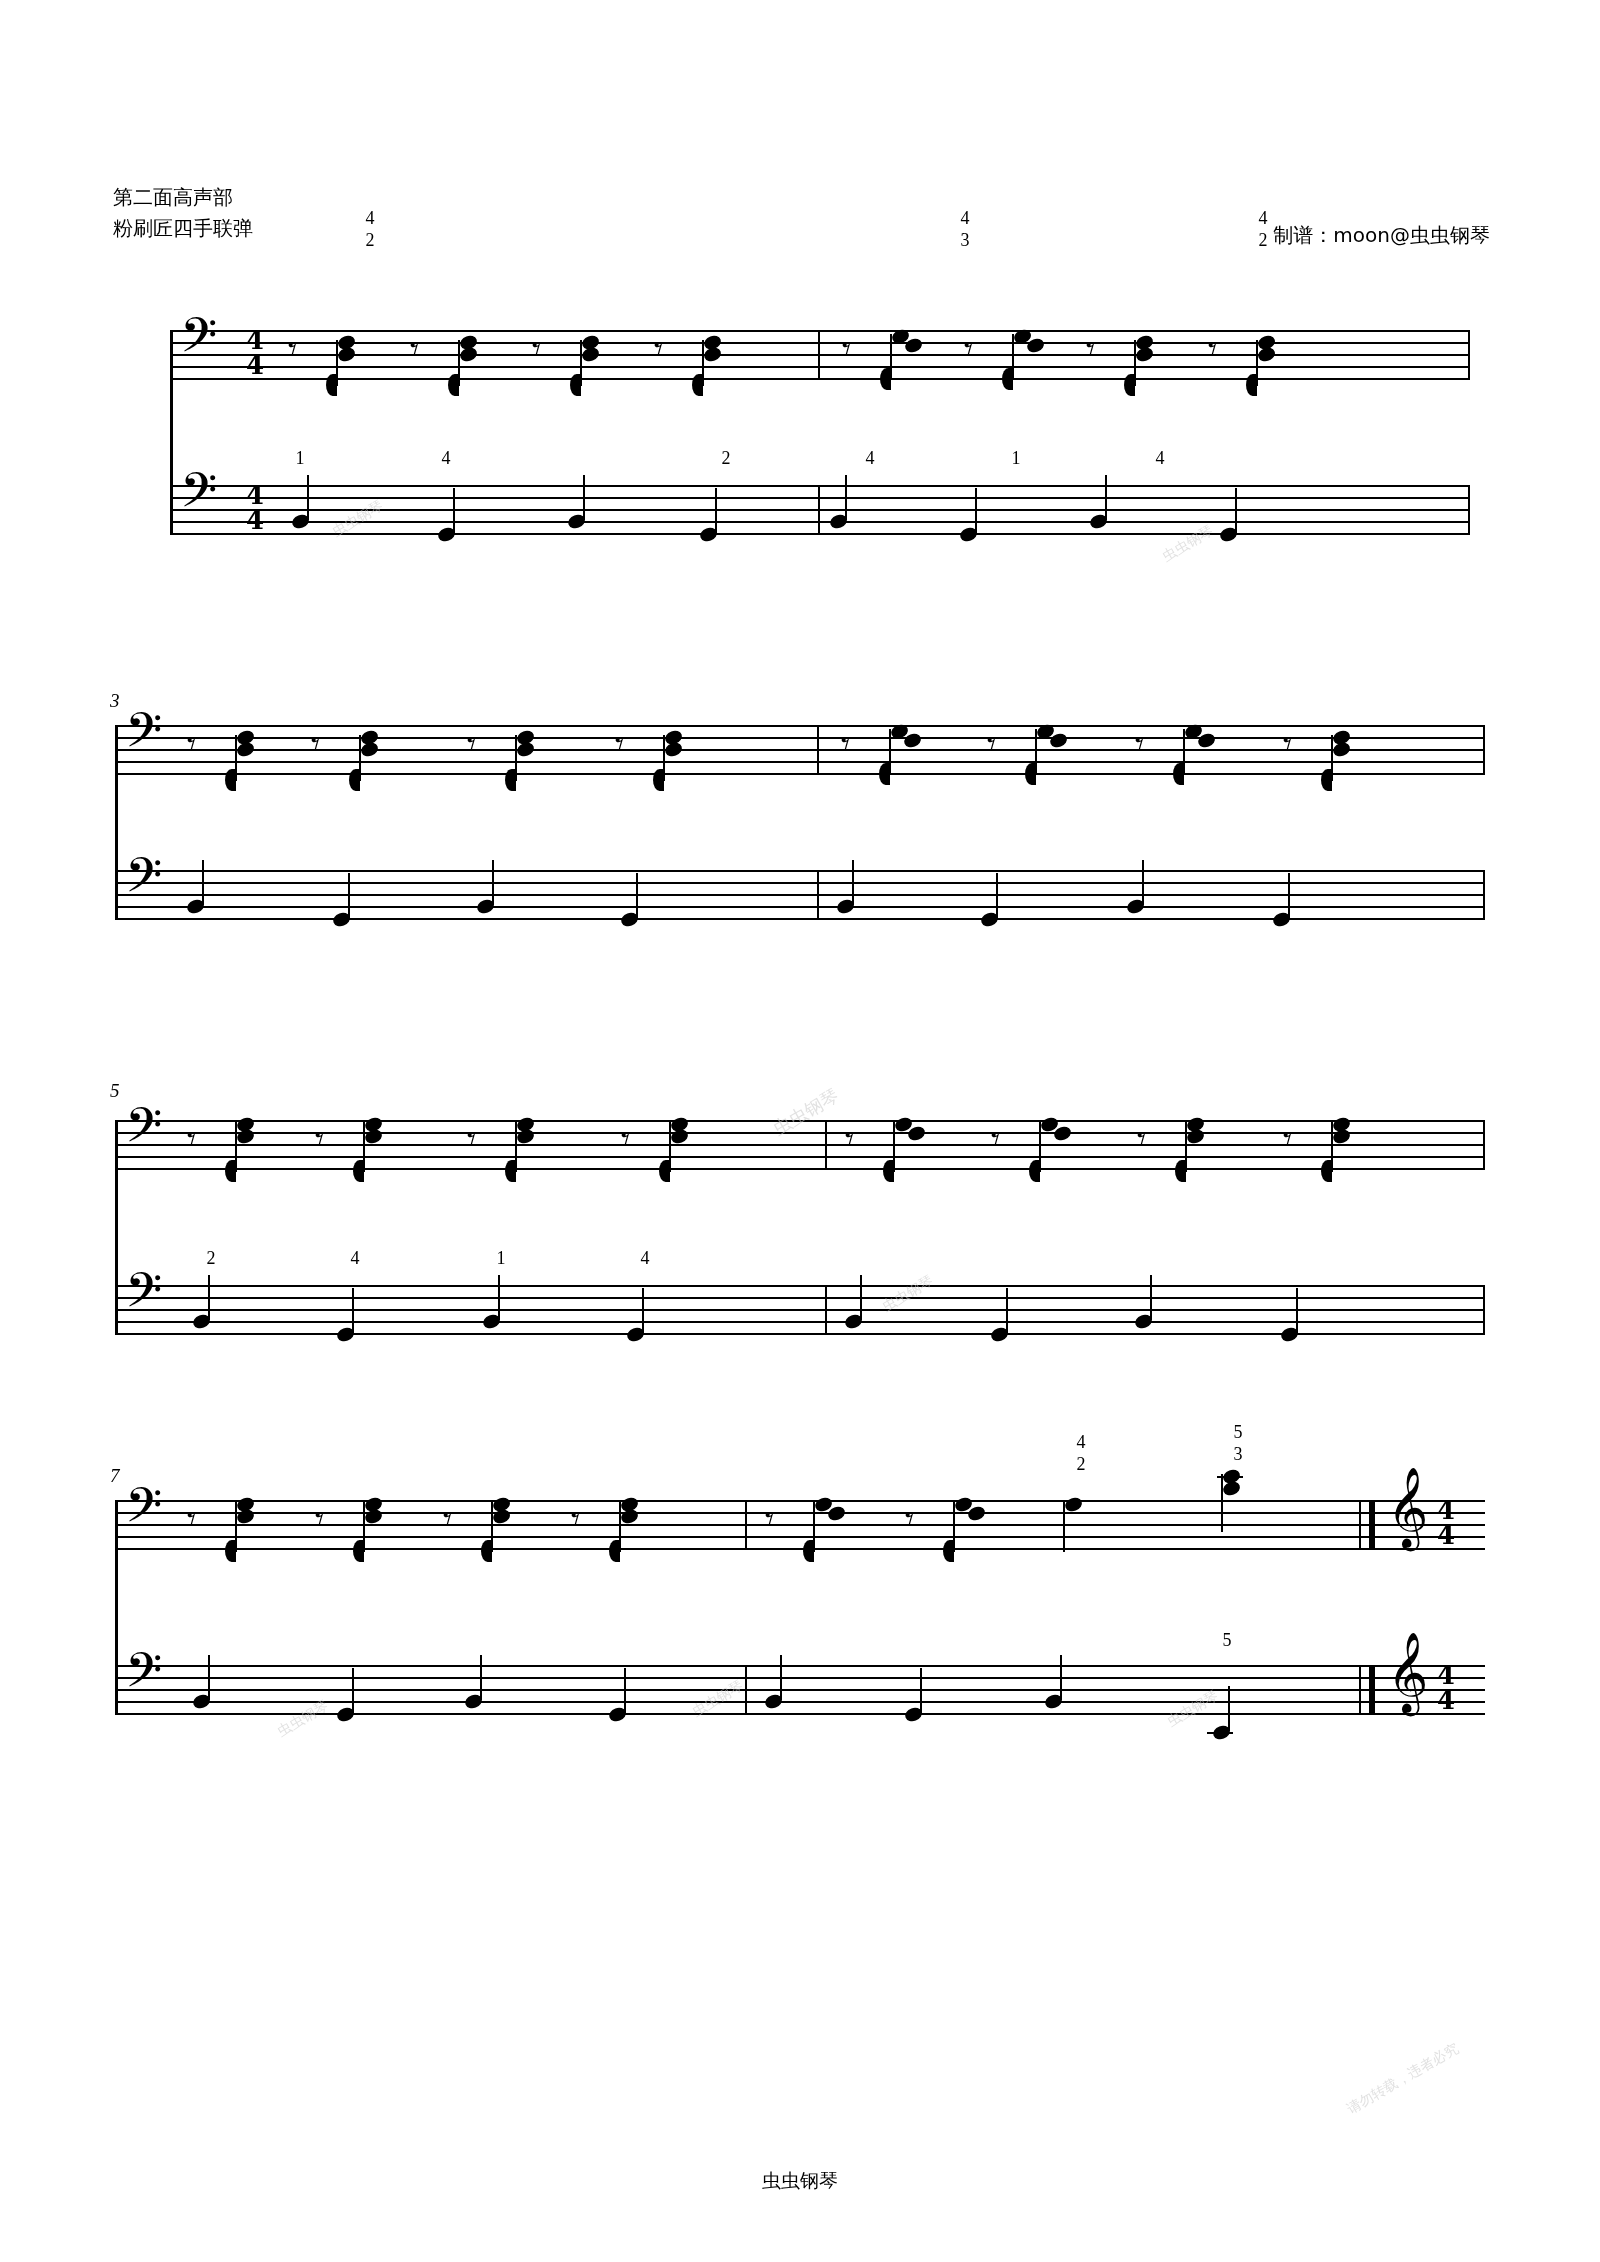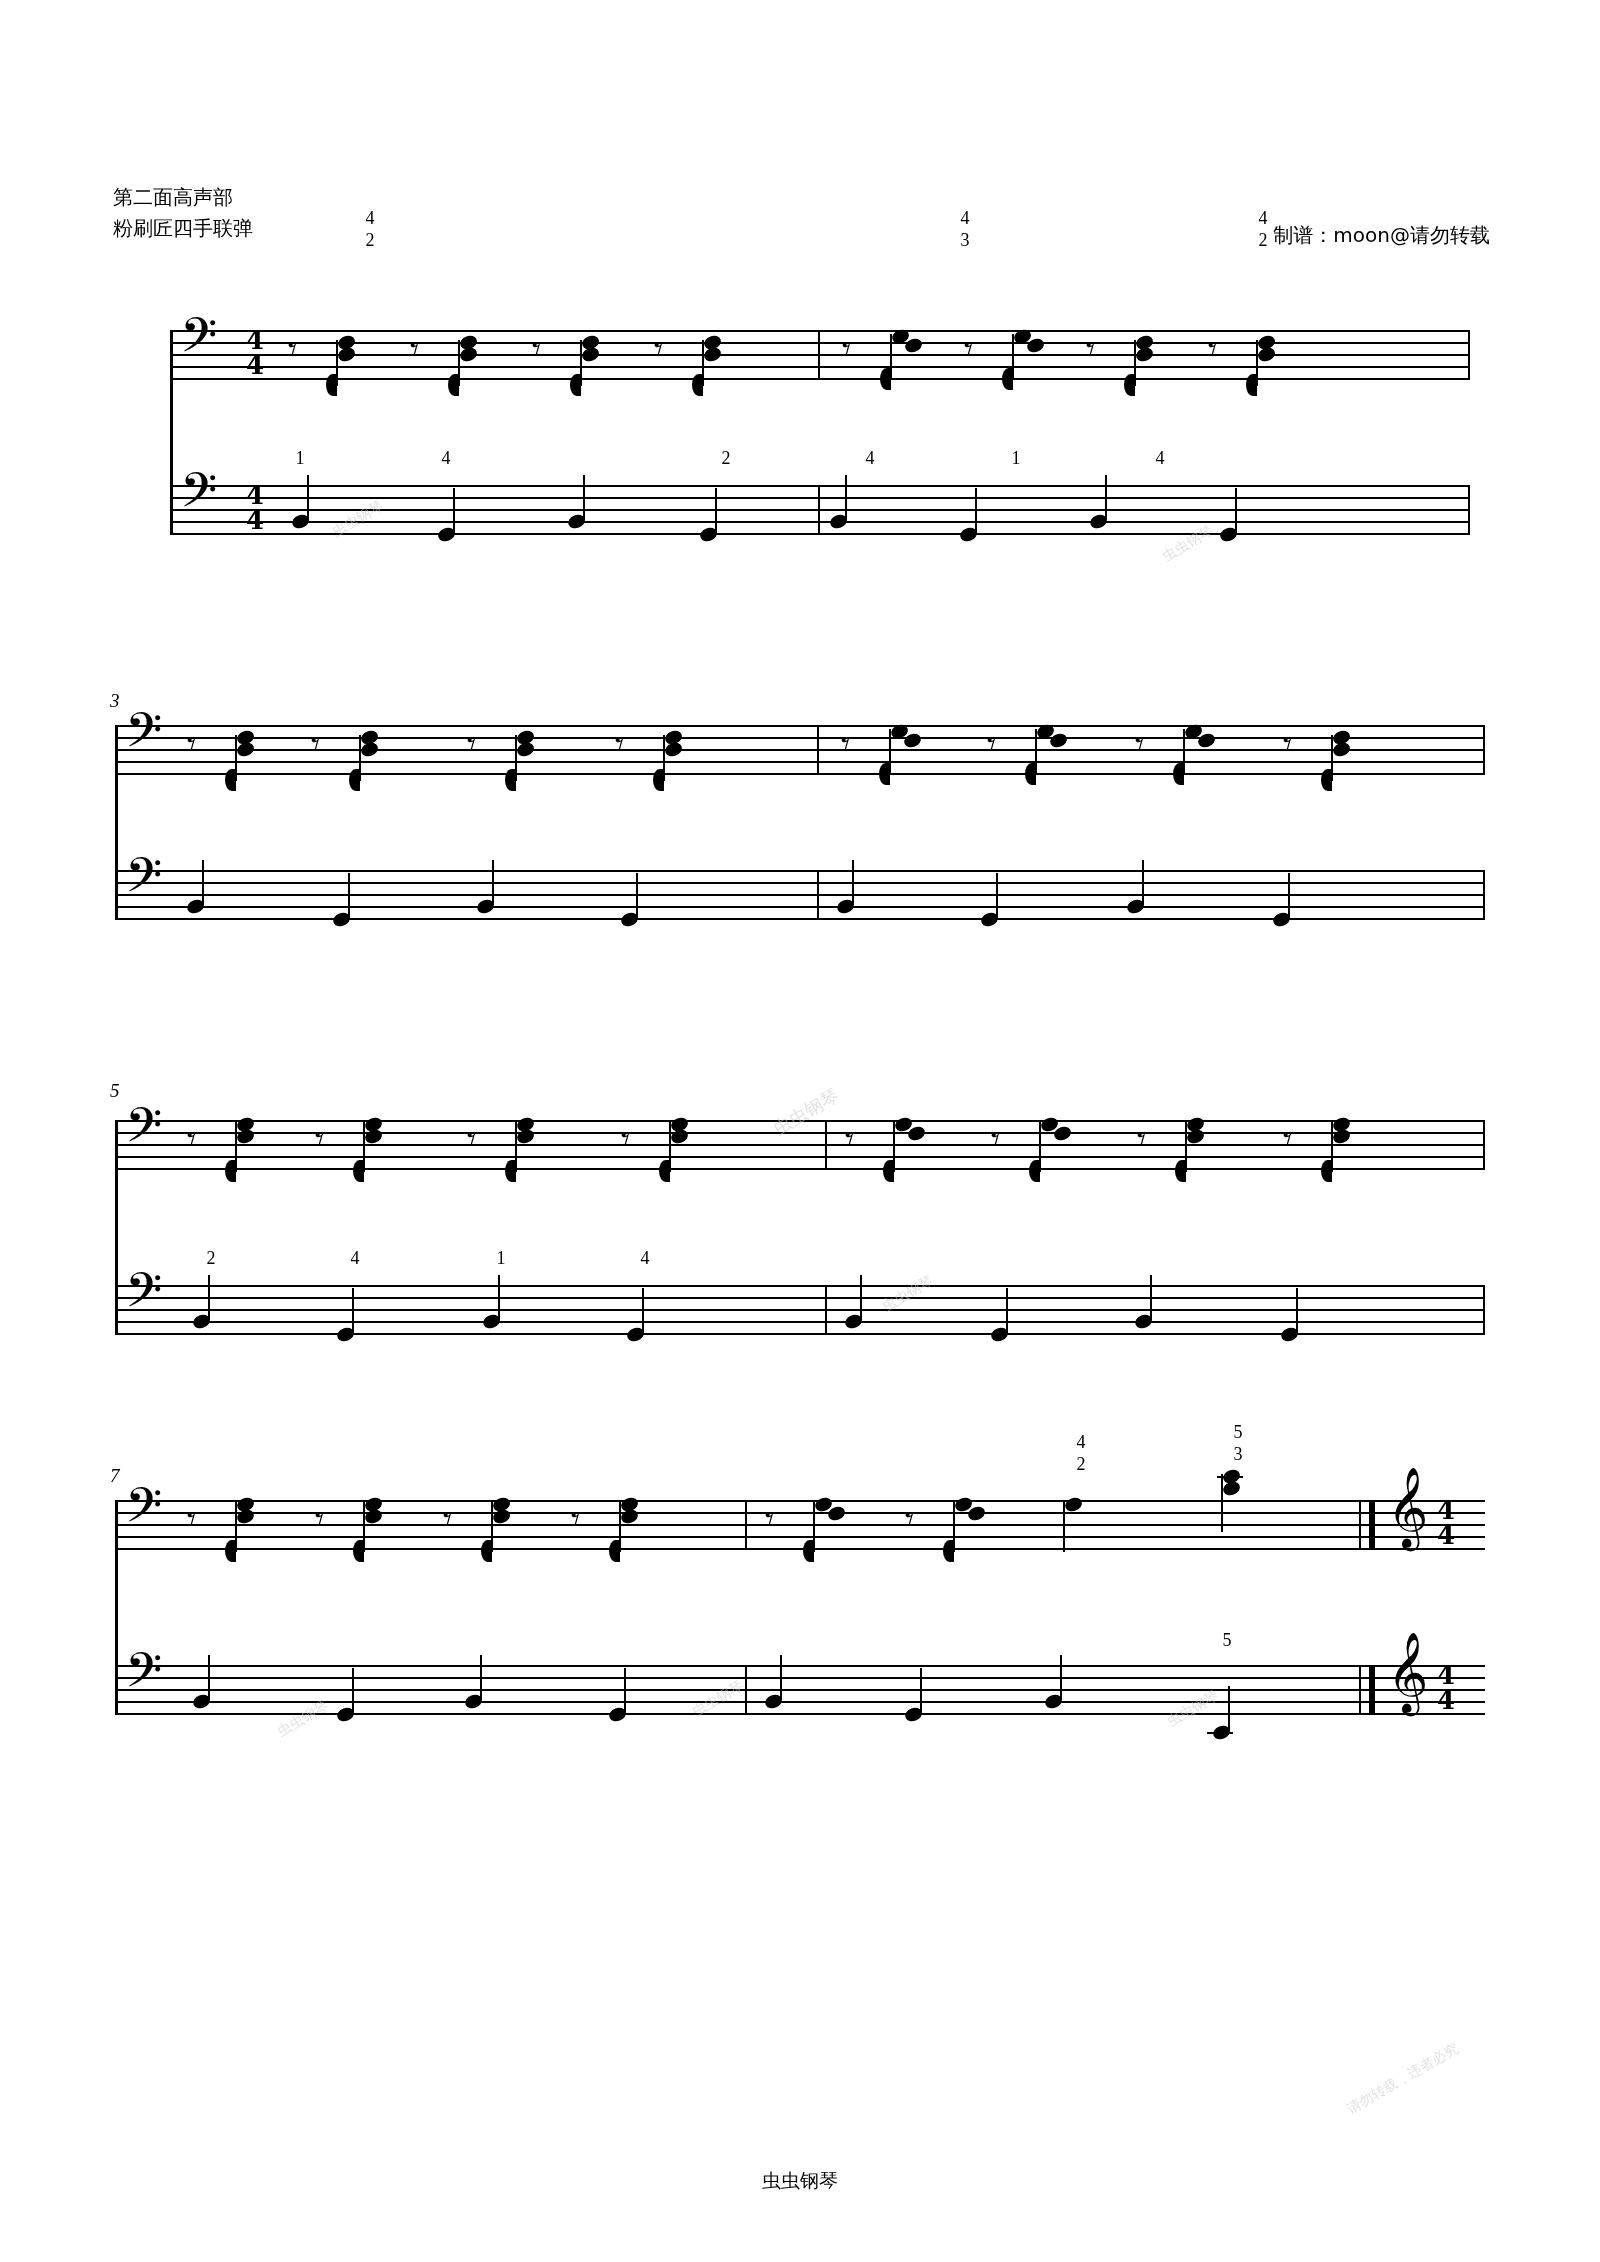--- a/index.html
+++ b/index.html
@@ -180,21 +180,21 @@
 <body>
 
 <div class="sheet">
 
 
   <div class="header-left">
     <div>第二面高声部</div>
     <div>粉刷匠四手联弹</div>
   </div>
 
-  <div class="header-right">制谱：moon@请勿转载</div>
+  <div class="header-right">制谱：moon@虫虫钢琴</div>
 
   <div class="system" style="left:170px; top:330px; width:1300px; height:250px;">
 
     <div class="staff" style="left:0; top:0;">
       <div class="ln"></div>
         <div class="ln"></div>
         <div class="ln"></div>
         <div class="ln"></div>
         <div class="ln"></div>
     </div>

